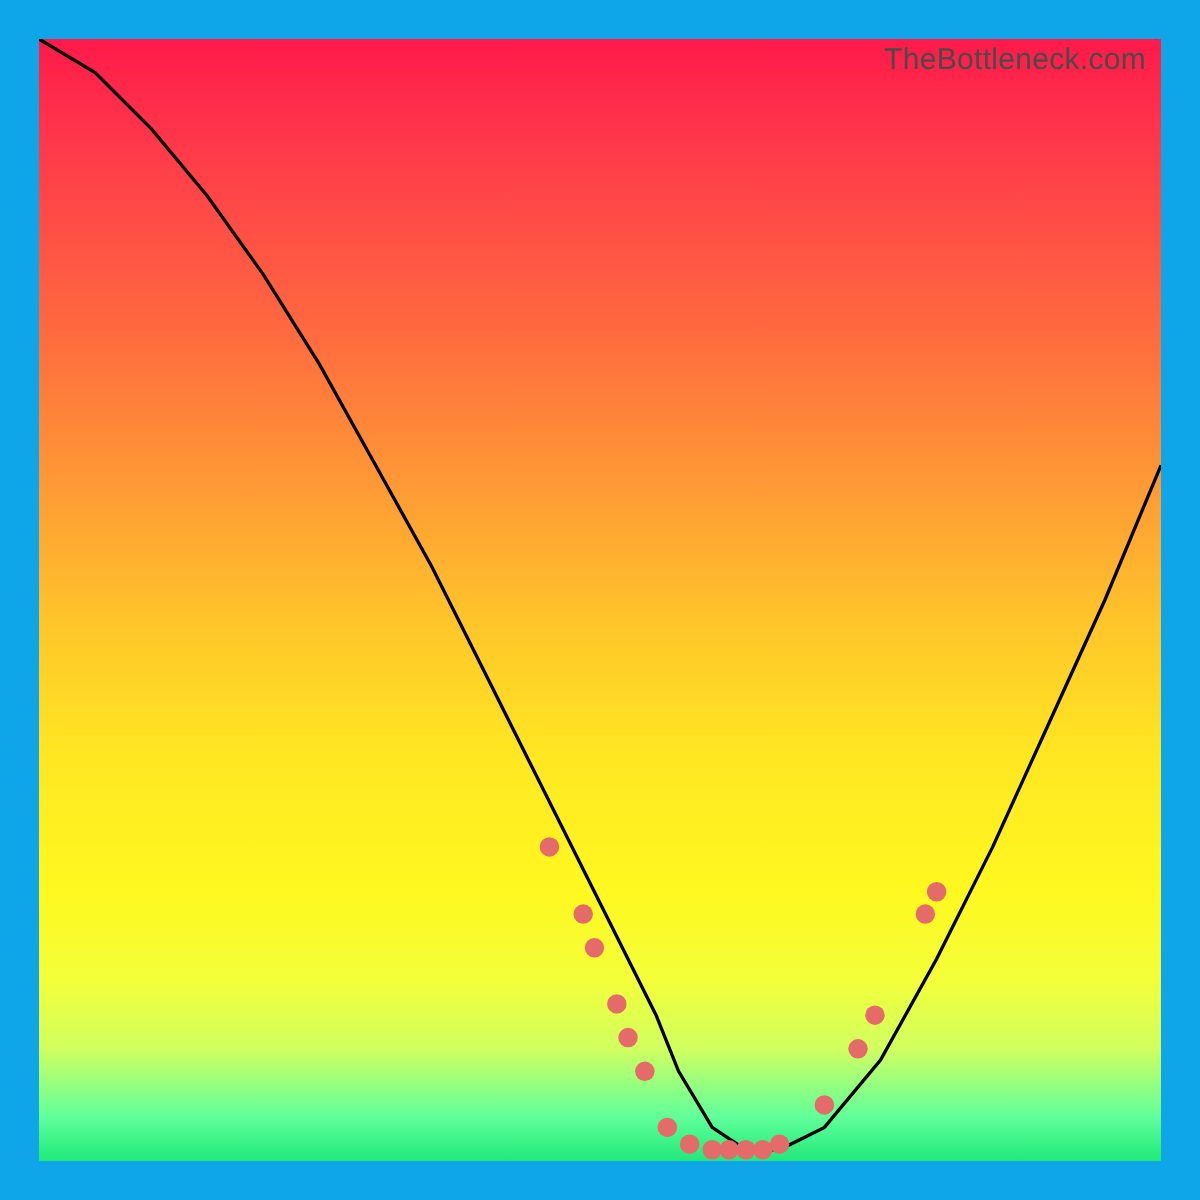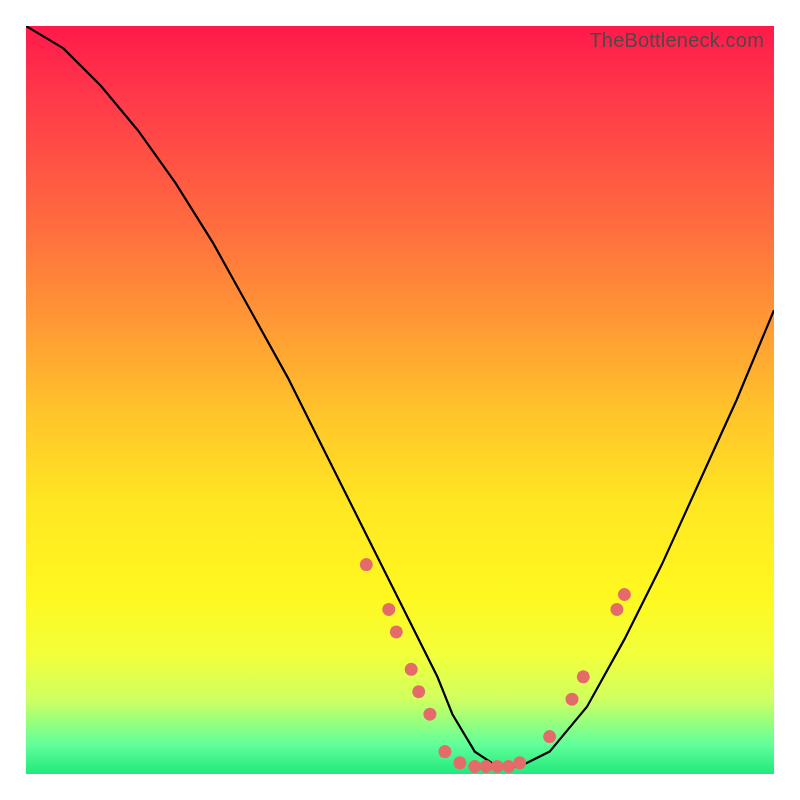--- a/index.html
+++ b/index.html
@@ -1,17 +1,17 @@
 <!DOCTYPE html>
 <html><head>
 <meta charset="utf-8">
 <style>
   * { margin: 0; padding: 0; box-sizing: border-box; }
   body { width: 800px; height: 800px; background: #000; font-family: Arial, sans-serif; overflow: hidden; }
-  .frame { position: relative; width: 800px; height: 800px; background: #ffffff; }
+  .frame { position: relative; width: 800px; height: 800px; background: #0ea5e9; }
   .plot-area {
     position: absolute;
     left: 26px;
     top: 26px;
     width: 748px;
     height: 748px;
     overflow: hidden;
   }
   .gradient-bg {
     position: absolute;

